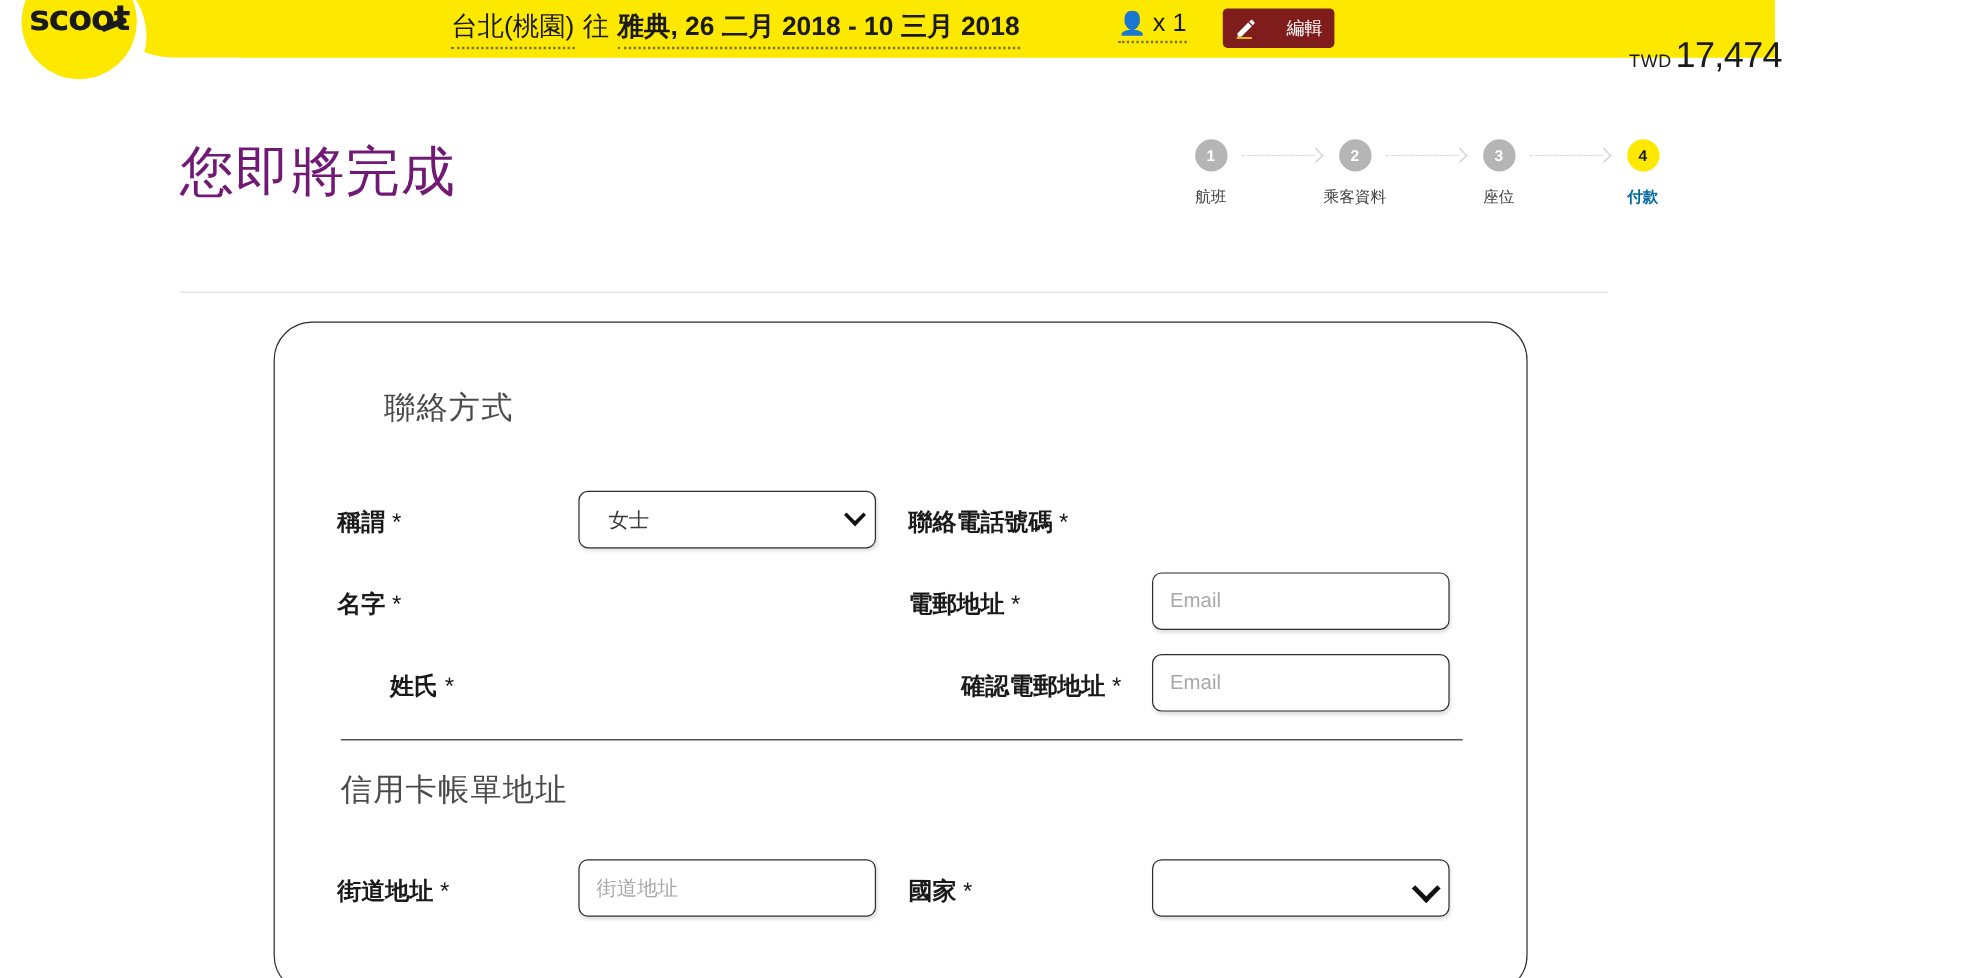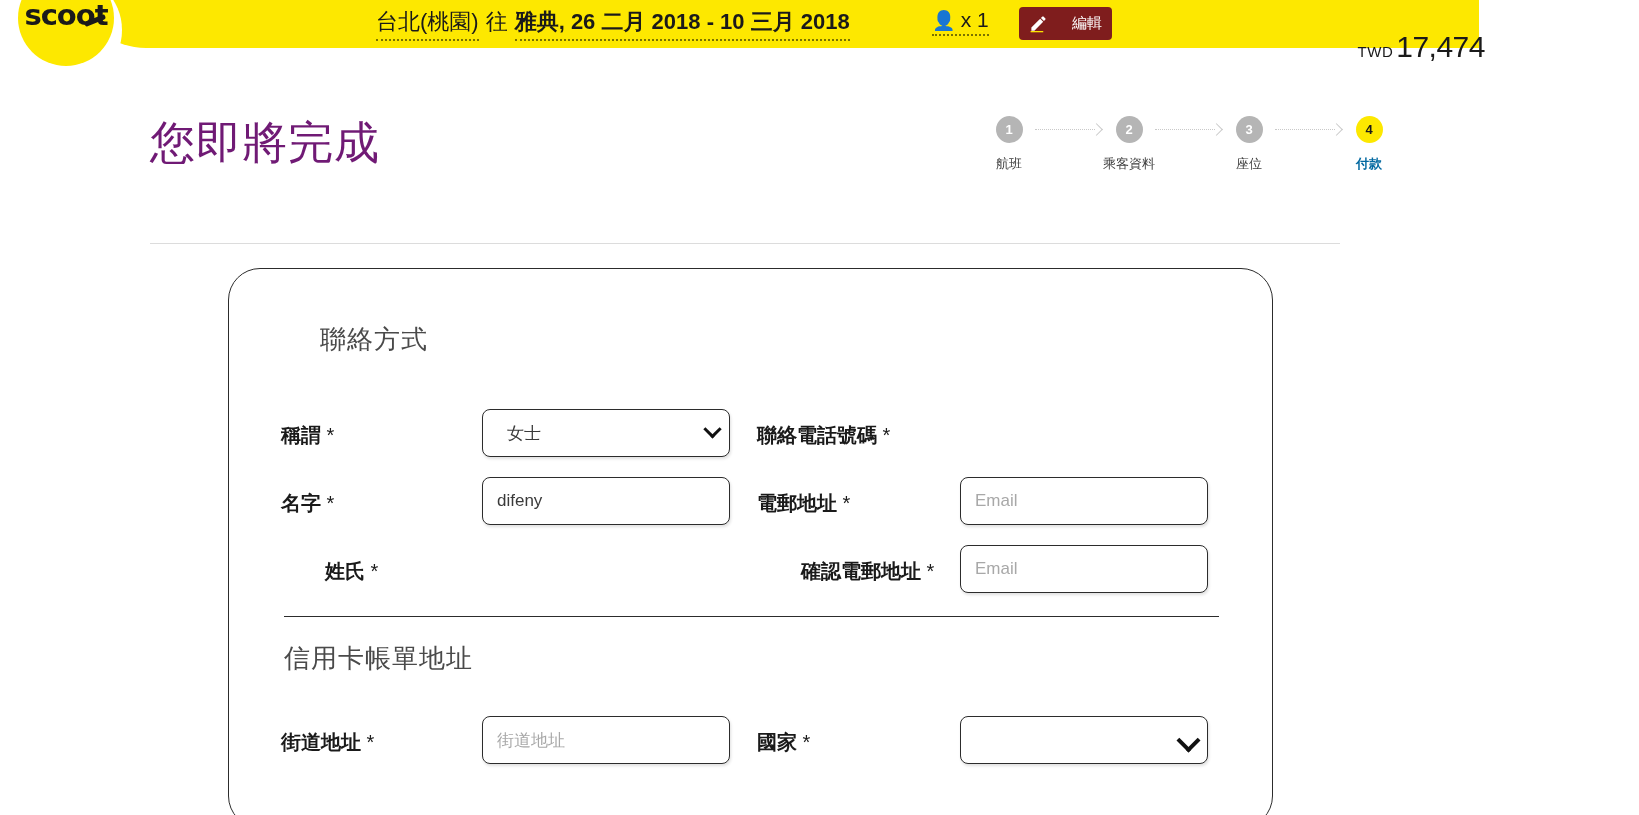--- a/index.html
+++ b/index.html
@@ -352,23 +352,20 @@
 
   <div class="field-label lbl-c2 row1-lbl">
     <span>聯絡電話號碼</span>
     <span class="req">*</span>
   </div>
 
   <div class="field-label lbl-c1 row2-lbl">
     <span>名字</span>
     <span class="req">*</span>
   </div>
-  <div class="field-box box-c1 row2">
-    <span class="field-val">difeny</span>
-  </div>
 
   <div class="field-label lbl-c2 row2-lbl">
     <span>電郵地址</span>
     <span class="req">*</span>
   </div>
   <div class="field-box box-c2 row2">
     <span class="field-ph">Email</span>
   </div>
 
   <div class="field-label lbl-c1 row3-lbl">

